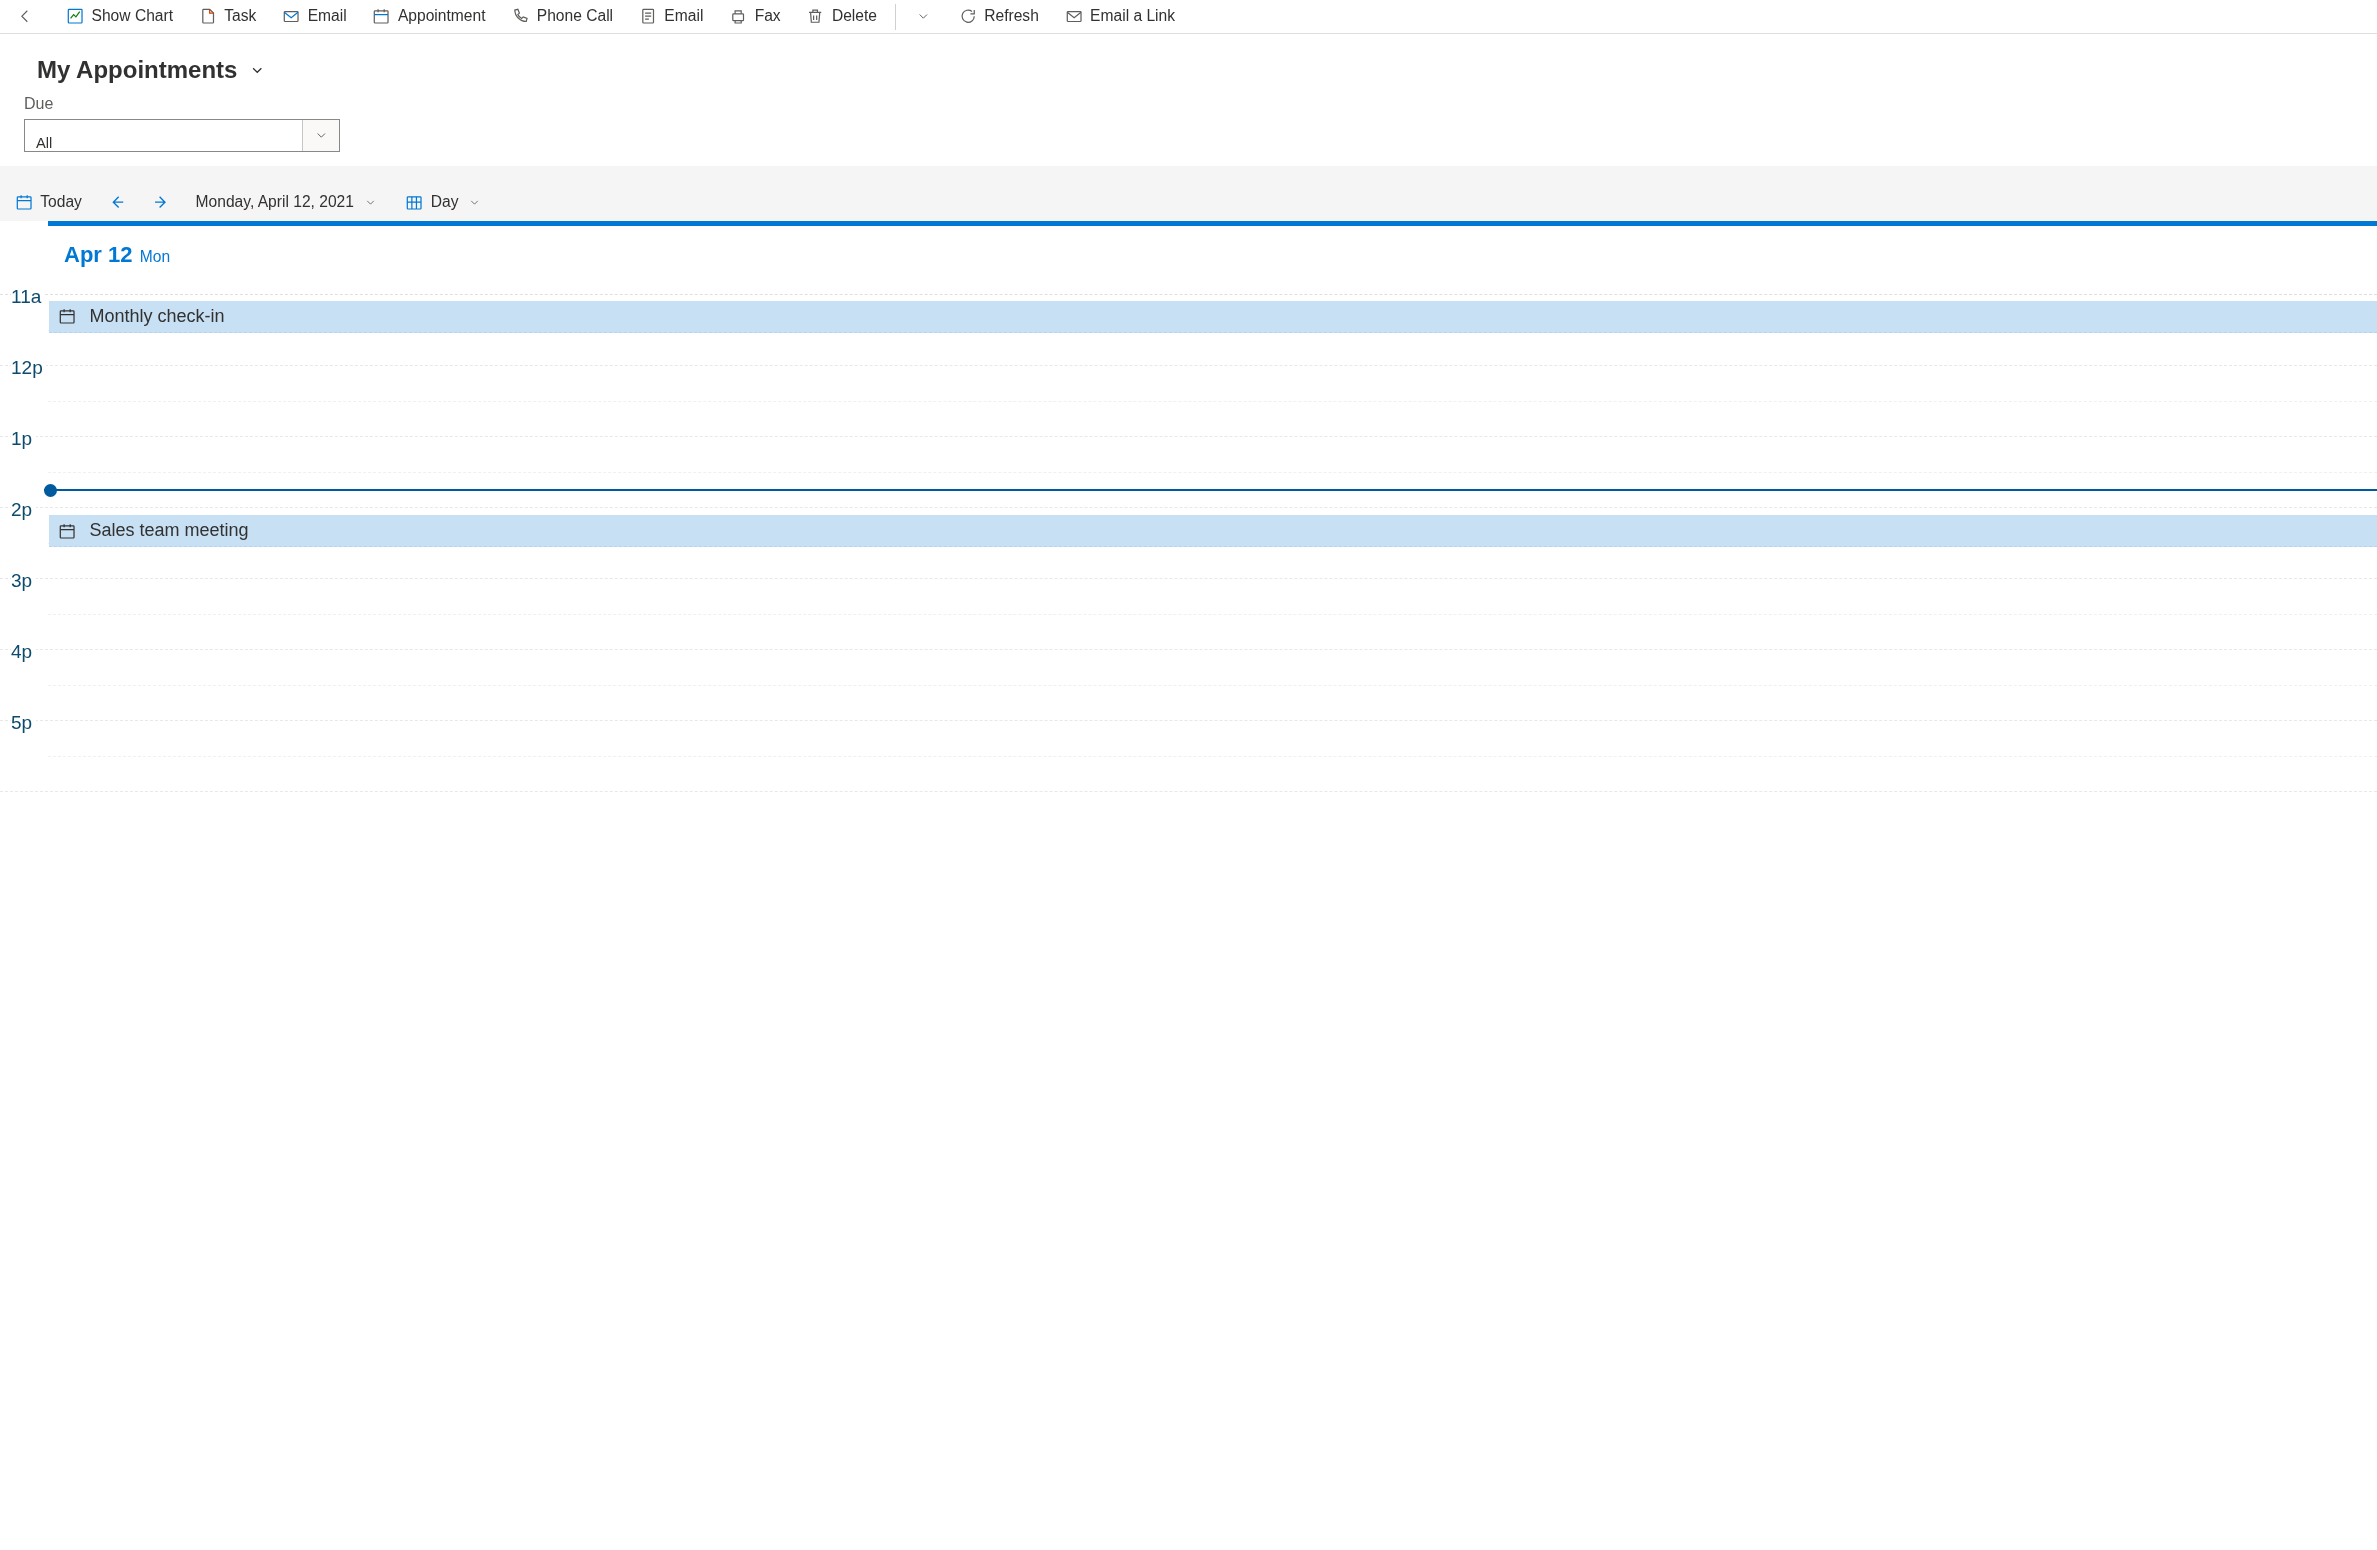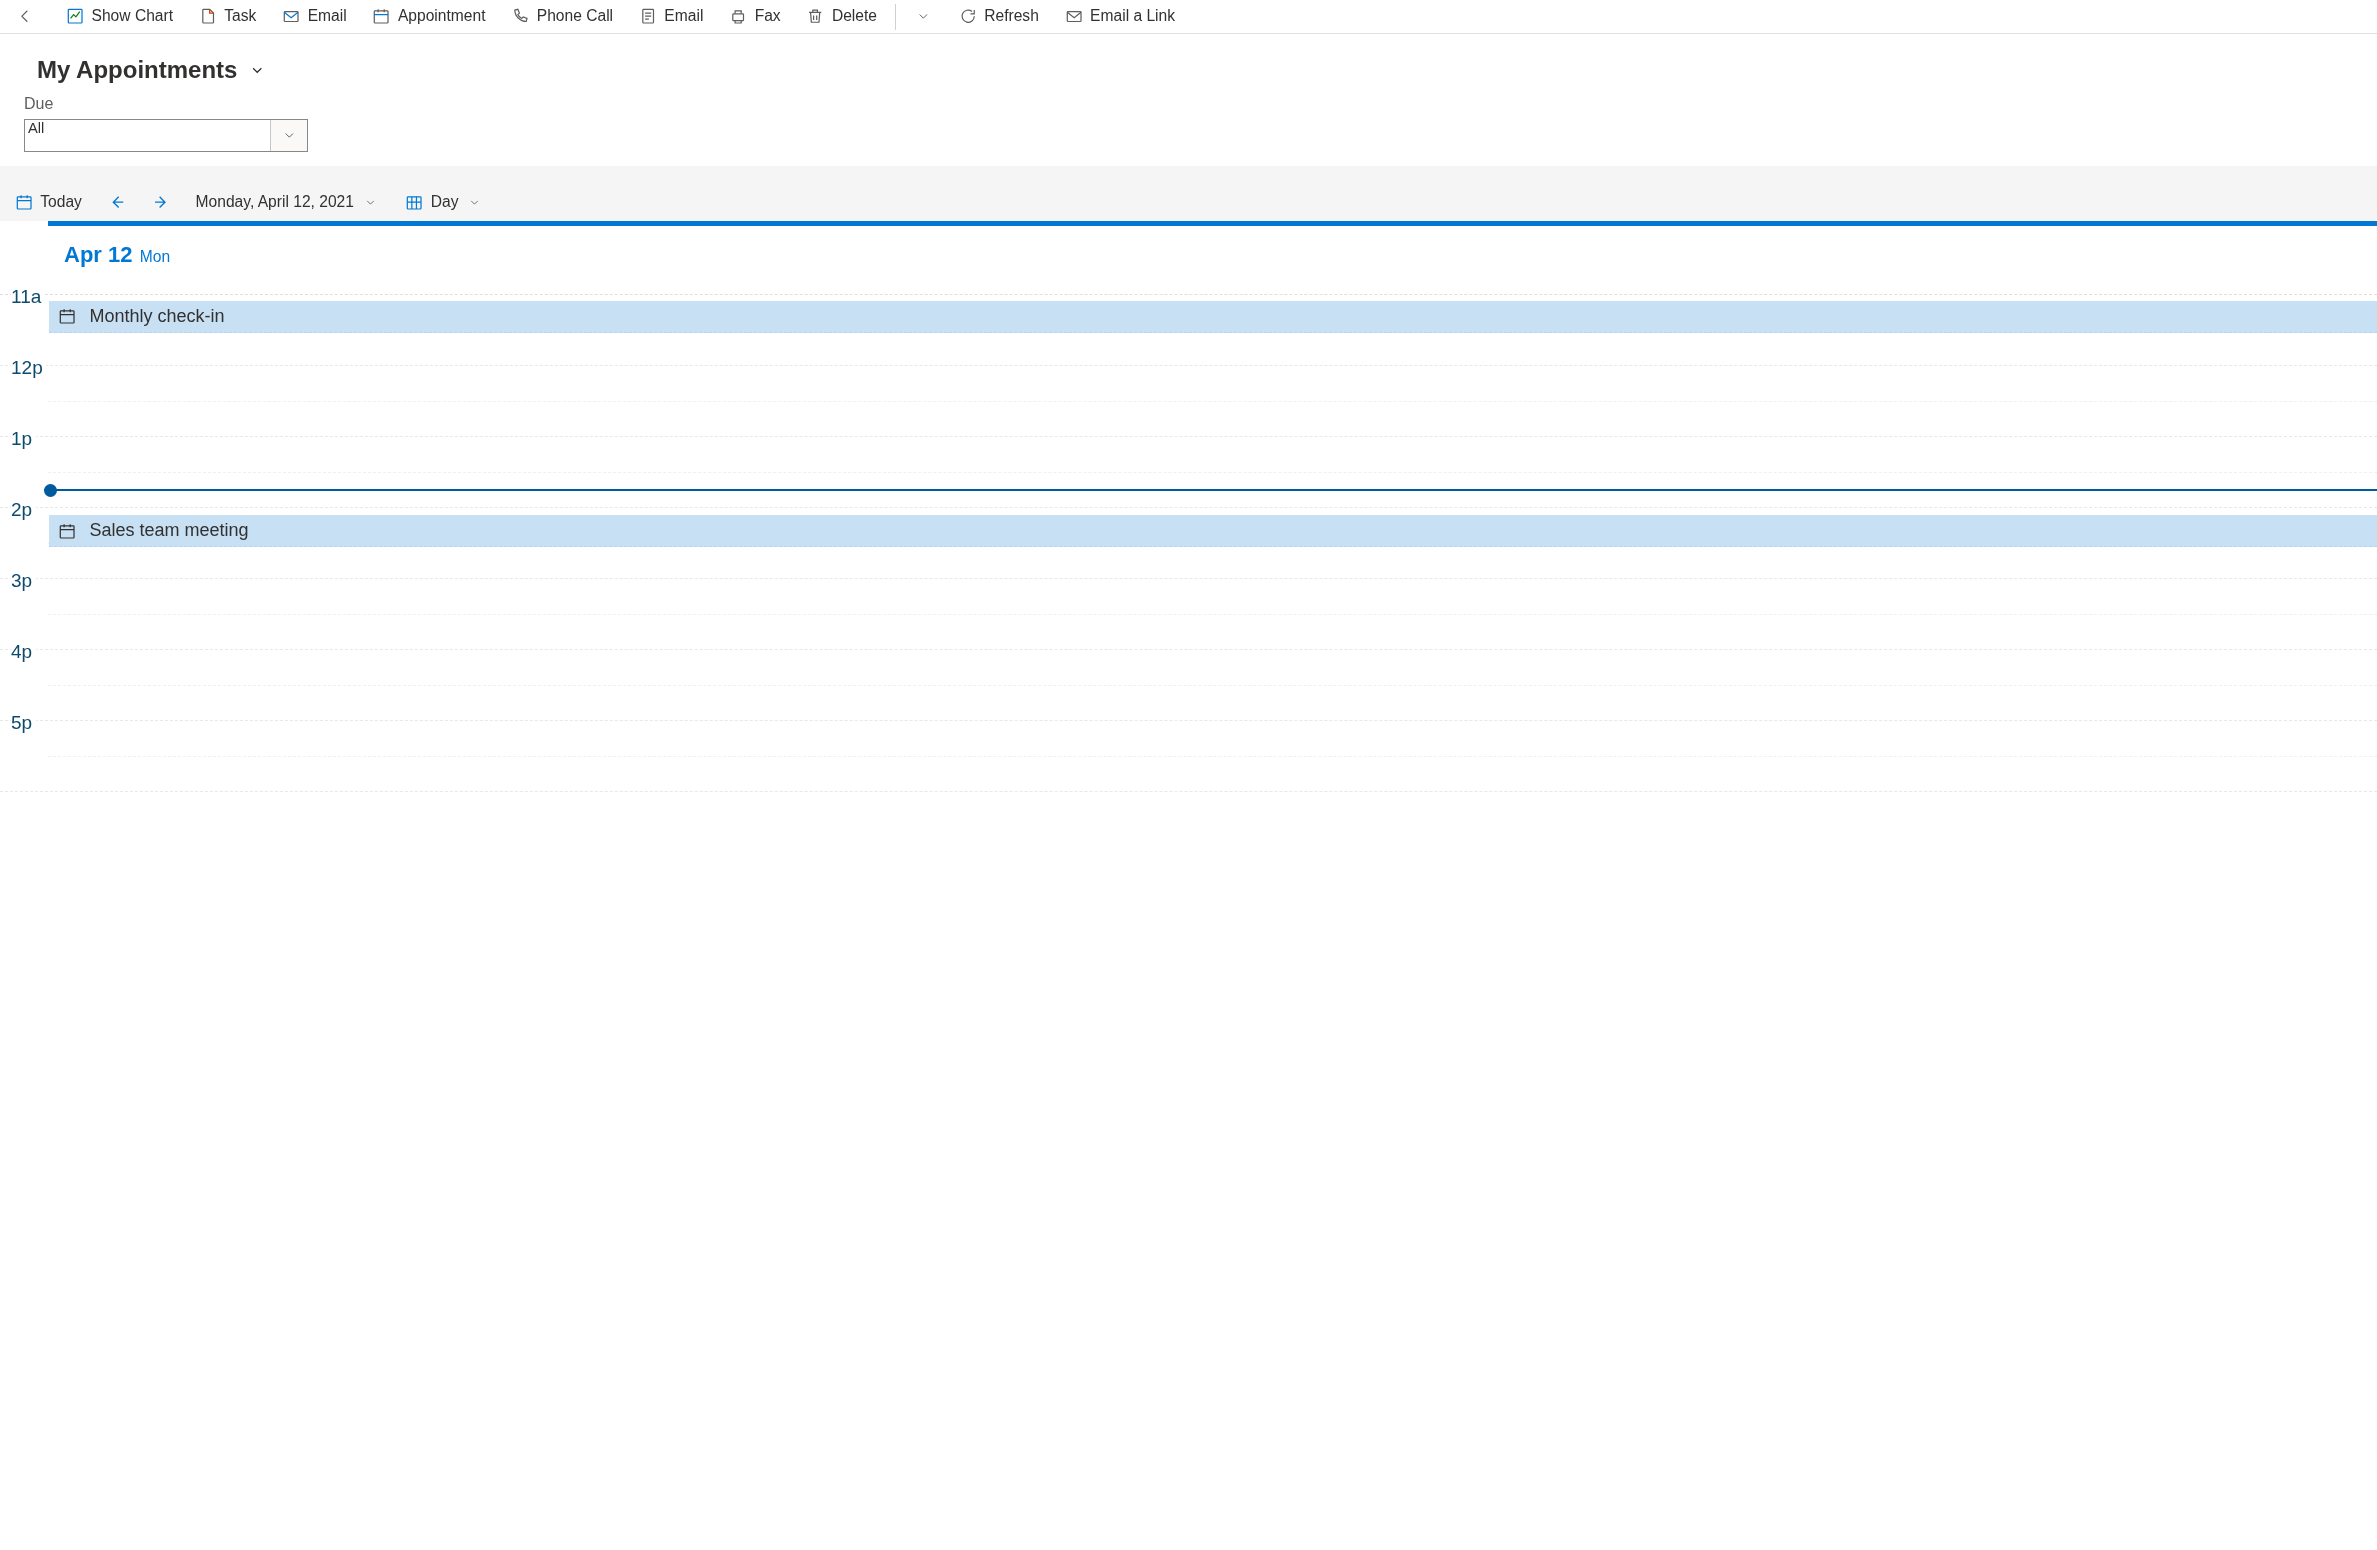--- a/index.html
+++ b/index.html
@@ -50,26 +50,26 @@
   padding: 0 24px 14.7px 24px;
 }
 .due-label {
   font-size: 16px;
   color: #605e5c;
   margin-bottom: 5.5px;
   display: block;
 }
 .due-select {
   display: flex;
-  align-items: flex-start;
+  align-items: flex-end;
   justify-content: space-between;
-  width: 284px;
+  width: 316px;
   height: 33px;
   border: 0.9px solid #8a8886;
-  padding: 0 0 0 3px;
+  padding: 0 0 0 11px;
   font-size: 14.7px;
   cursor: pointer;
   background: #fff;
 }
 .due-select-btn {
   width: 37px;
   height: 100%;
   display: flex;
   align-items: center;
   justify-content: center;

